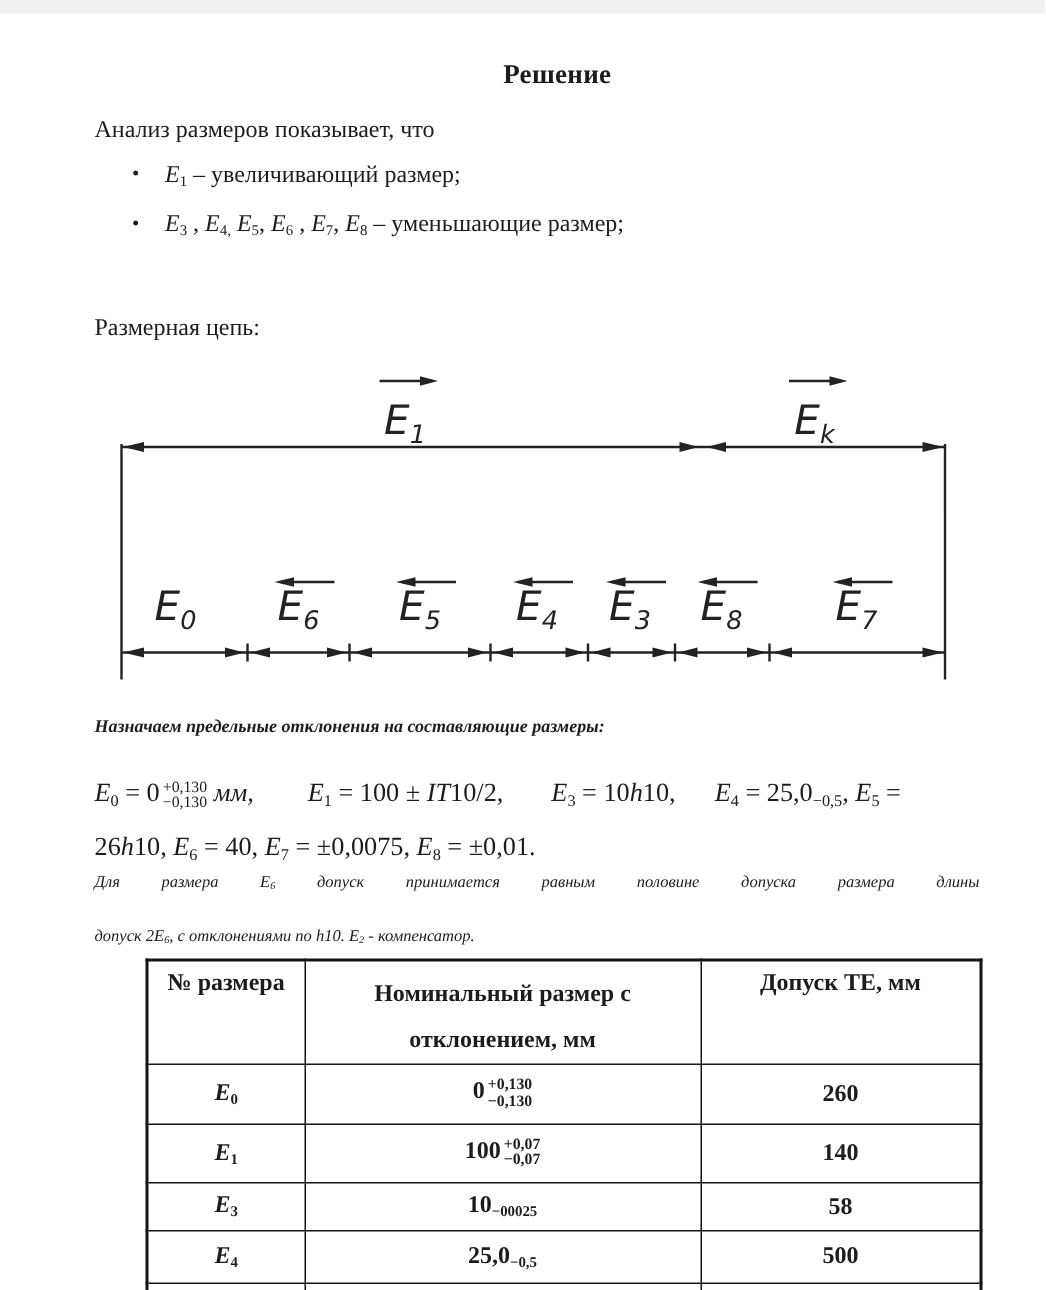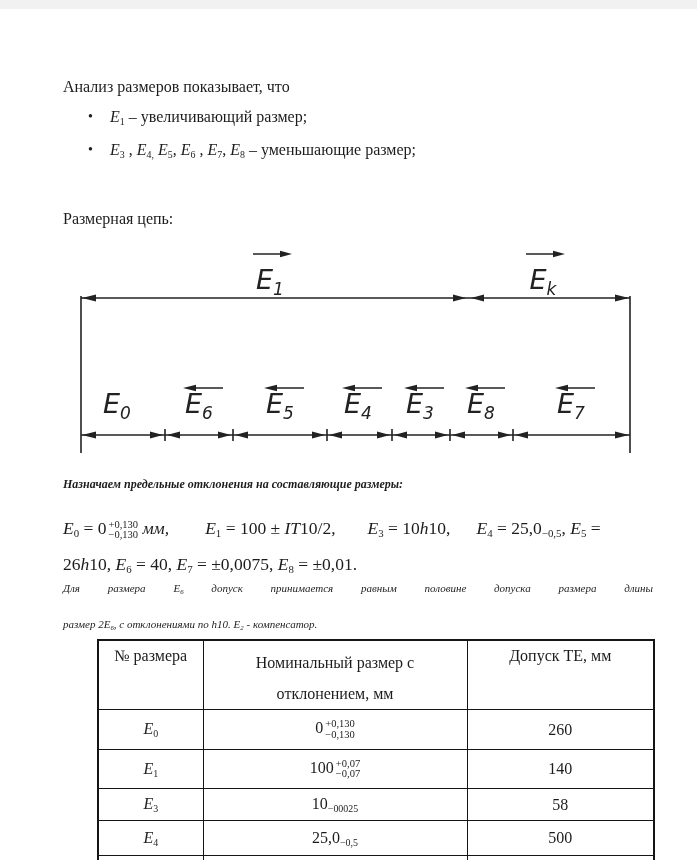--- a/index.html
+++ b/index.html
@@ -27,33 +27,34 @@
   .r-sub{font-size:0.62em;vertical-align:-0.28em;}
   .r-gap{display:inline-block;}
   .r-stack{display:inline-block;vertical-align:-0.42em;font-size:10.5px;line-height:10.5px;
            text-align:left;padding-left:2px;letter-spacing:0;}
   .r-stack span{display:block;}
   .r-sq{text-decoration:underline wavy #dd0000;text-decoration-thickness:1px;text-underline-offset:4px;}
   .r-u{text-decoration:underline solid #1c1c1c;text-decoration-thickness:1px;}
   
   .dim-table{position:absolute;left:97px;top:639px;border-collapse:collapse;table-layout:fixed;
              font-size:16px;border:2.2px solid #151515;}
-  .dim-table th,.dim-table td{border:1.6px solid #151515;font-weight:normal;text-align:center;
+  .dim-table th,.dim-table td{border:1.6px solid #151515;font-weight:bold;text-align:center;
              vertical-align:middle;padding:0;}
   .col1{width:105px;} .col2{width:264px;} .col3{width:187px;}
   .hrow{height:67px;}
   .hrow th{vertical-align:top;padding-top:6px;}
   .hrow .two-line div{line-height:31px;}
 </style>
 </head>
 <body>
 
 <div class="page">
   <div class="topstrip"></div>
 
+  <div class="title">Решение</div>
 
   <div class="intro">Анализ размеров показывает, что</div>
 
   <ul class="bullets">
     <li><span class="r-i">E</span><span class="r-sub">1</span><span> – увеличивающий размер;</span></li>
     <li><span class="r-i">E</span><span class="r-sub">3</span><span> , </span><span class="r-i">E</span><span class="r-sub">4,</span><span> </span><span class="r-i">E</span><span class="r-sub">5</span><span>, </span><span class="r-i">E</span><span class="r-sub">6</span><span> , </span><span class="r-i">E</span><span class="r-sub">7</span><span>, </span><span class="r-i">E</span><span class="r-sub">8</span><span> – уменьшающие размер;</span></li>
   </ul>
 
   <div class="chain">Размерная цепь:</div>
 
@@ -126,21 +127,21 @@
     </g>
   </svg>
 
   <div class="assign">Назначаем предельные отклонения на составляющие размеры:</div>
 
   <div class="formula f1"><span class="r-i">E</span><span class="r-sub">0</span><span> = 0</span><span class="r-stack"><span>+0,130</span><span>−0,130</span></span><span class="r-i"> мм,</span><span class="r-gap" style="width: 36px;"></span><span class="r-i">E</span><span class="r-sub">1</span><span> = 100 ± </span><span class="r-i">IT</span><span>10/2,</span><span class="r-gap" style="width: 32px;"></span><span class="r-i">E</span><span class="r-sub">3</span><span> = 10</span><span class="r-i">h</span><span>10,</span><span class="r-gap" style="width: 26px;"></span><span class="r-i">E</span><span class="r-sub">4</span><span> = 25,0</span><span class="r-sub">−0,5</span><span>, </span><span class="r-i">E</span><span class="r-sub">5</span><span> =</span></div>
   <div class="formula f2"><span>26</span><span class="r-i">h</span><span>10, </span><span class="r-i">E</span><span class="r-sub">6</span><span> = 40, </span><span class="r-i">E</span><span class="r-sub">7</span><span> = ±0,0075, </span><span class="r-i">E</span><span class="r-sub">8</span><span> = ±0,01.</span></div>
 
   <div class="note">
     <div class="l1"><span class="r-i">Для размера Е</span><span class="r-i r-sub">6</span><span class="r-i"> допуск принимается равным половине допуска размера длины</span></div>
-    <div class="l2"><span class="r-i">размер 2Е</span><span class="r-i r-sub">6</span><span class="r-i">, с отклонениями по </span><span class="r-i">h</span><span class="r-i">10. Е</span><span class="r-i r-sub">2</span><span class="r-i"> - компенсатор.</span></div>
+    <div class="l2"><span class="r-i">допуск 2Е</span><span class="r-i r-sub">6</span><span class="r-i">, с отклонениями по </span><span class="r-i">h</span><span class="r-i">10. Е</span><span class="r-i r-sub">2</span><span class="r-i"> - компенсатор.</span></div>
   </div>
 
   <table class="dim-table">
     <colgroup>
         <col class="col1">
         <col class="col2">
         <col class="col3">
       </colgroup>
     <thead>
       <tr class="hrow">

